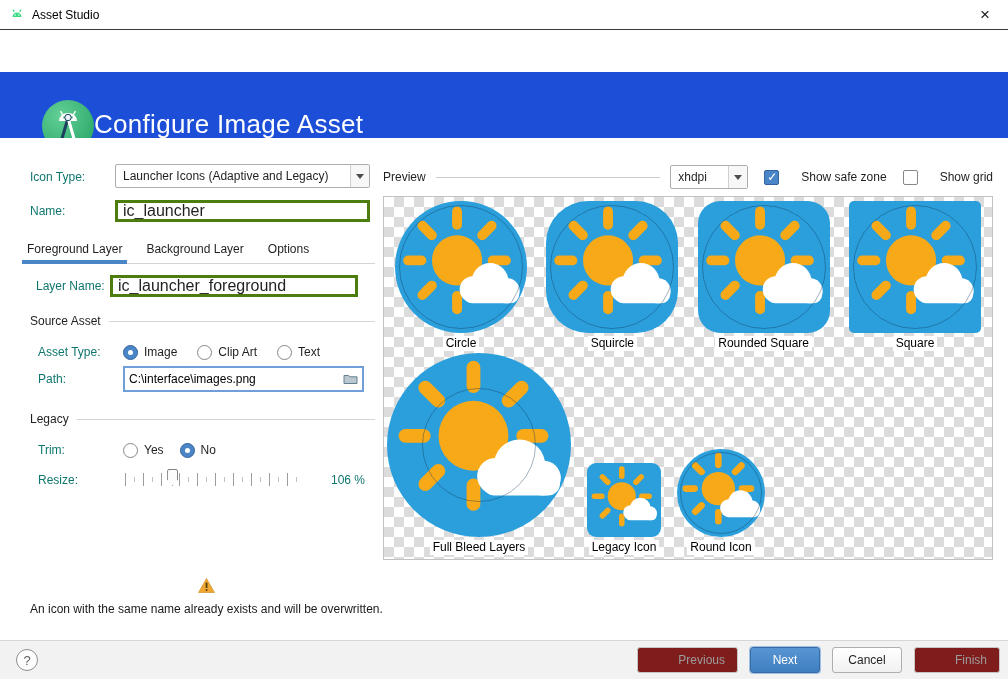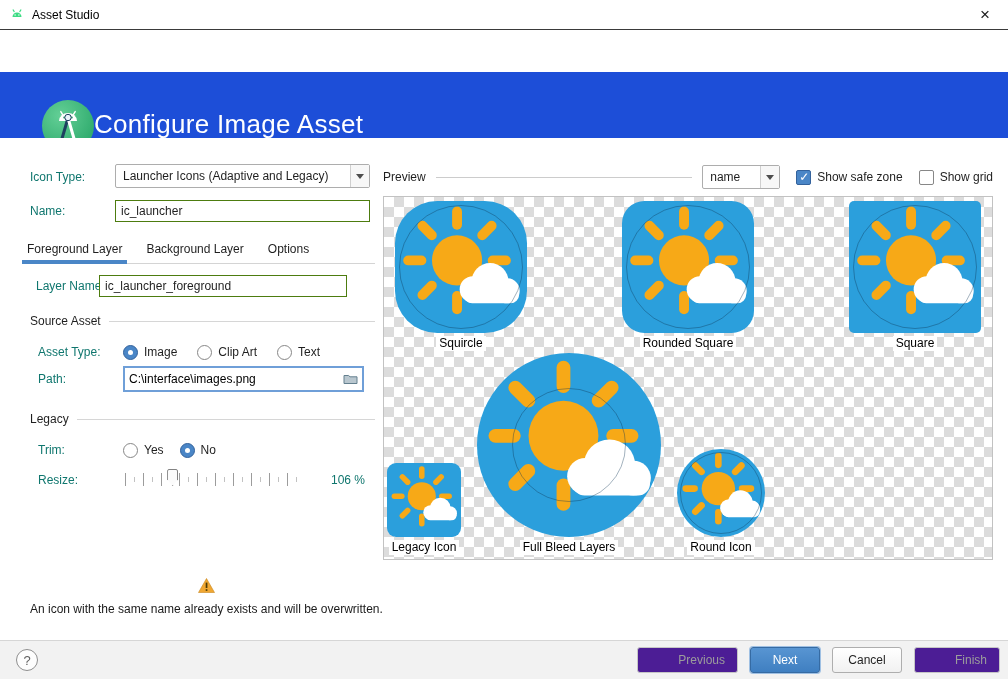--- a/index.html
+++ b/index.html
@@ -16,21 +16,21 @@
   
   .header { position:absolute; top:30px; left:0; right:0; height:108px; background:#1d4ed8;margin-top:42px; }
   .logo { position:absolute; left:42px; top:28px; width:52px; height:52px; }
   .header-title { position:absolute; left:94px; top:37px; font-size:26px; color:#ffffff; font-weight:400; letter-spacing:.3px; }
 
   
   .content { position:absolute; top:138px; left:0; right:0; height:502px; background:#fff; }
   .lbl { position:absolute; height:24px; line-height:24px; font-size:12px; color:#0f766e; white-space:nowrap; }
 
   
-  .tinput { border:1px solid #4d7c0f; background:#fff; font-family:"Liberation Sans",sans-serif; font-size:12px; color:#1f1f1f; padding:0 5px; outline:none; }
+  .tinput { border:3px solid #4d7c0f; background:#fff; font-family:"Liberation Sans",sans-serif; font-size:16px; color:#1f1f1f; padding:0 5px; outline:none; }
   .combo { position:absolute; border:1px solid #adadad; background:#fff; border-radius:2px; display:flex; align-items:center; }
   .combo .combo-text { flex:1; padding:0 7px; white-space:nowrap; overflow:hidden; }
   .combo .combo-arrow { width:19px; align-self:stretch; border-left:1px solid #cfcfcf; background:#f7f7f7; display:flex; align-items:center; justify-content:center; }
   .tri-down { width:0; height:0; border-left:4px solid transparent; border-right:4px solid transparent; border-top:5px solid #4d4d4d; }
 
   
   .tabs { position:absolute; left:22px; top:99px; width:353px; height:27px; display:flex; gap:14px; border-bottom:1px solid #d4d4d4; }
   .tab { padding:0 5px; height:27px; line-height:24px; font-size:12px; color:#1f1f1f; white-space:nowrap; }
   .tab.active { border-bottom:4px solid #4a86c7; }
 
@@ -55,21 +55,21 @@
   .slider .ticks { position:absolute; left:2px; right:2px; top:5px; height:13px;
     background-image:
       repeating-linear-gradient(to right,#9c9c9c 0 1px,transparent 1px 18px),
       repeating-linear-gradient(to right,#c2c2c2 0 1px,transparent 1px 9px);
     background-size:100% 13px, 100% 5px;
     background-position:0 0, 0 4px;
     background-repeat:no-repeat, no-repeat; }
   .thumb { position:absolute; left:calc(27% - 5px); top:1px; width:11px; height:17px; background:#fbfbfb; border:1px solid #838383; border-radius:2px; clip-path:polygon(0 0,100% 0,100% 60%,50% 100%,0 60%); }
 
   
-  .cbgroup { display:flex; align-items:center; gap:6px; margin-left:16px; white-space:nowrap; }
+  .cbgroup { display:flex; align-items:center; gap:22px; margin-left:16px; white-space:nowrap; }
   .checkbox { width:15px; height:15px; border:1px solid #878787; border-radius:2px; background:#fff; flex:none; position:relative; }
   .checkbox.checked { background:#4a86c7; border-color:#33629c; }
   .checkbox.checked::after { content:'\2713'; position:absolute; left:2px; top:-1px; color:#fff; font-size:12px; }
 
   
   .pheader { position:absolute; left:383px; top:27px; right:15px; height:24px; display:flex; align-items:center; }
   .pheader .hline { flex:1; height:1px; background:#cccccc; margin:0 10px; }
   .density { position:relative; width:78px; height:24px; border:1px solid #adadad; background:#fff; border-radius:2px; display:flex; align-items:center; flex:none; }
   .density .combo-text { flex:1; padding:0 7px; }
   .density .combo-arrow { width:19px; align-self:stretch; border-left:1px solid #cfcfcf; background:#f7f7f7; display:flex; align-items:center; justify-content:center; }
@@ -99,21 +99,21 @@
 
   
   .warnrow { position:absolute; left:30px; top:440px; display:flex; align-items:center; gap:9px;flex-direction:column; }
   .warnrow .wtext { font-size:12px; color:#1a1a1a; }
 
   
   .footer { position:absolute; left:0; right:0; bottom:0; height:39px; background:#f2f2f2; border-top:1px solid #d6d6d6; display:flex; align-items:center; }
   .help { margin-left:16px; width:22px; height:22px; border-radius:50%; border:1px solid #8f8f8f; background:#fdfdfd; display:flex; align-items:center; justify-content:center; color:#5f5f5f; font-size:13px; }
   .btns { margin-left:auto; margin-right:8px; display:flex; gap:12px; }
   .btn { min-width:70px; height:26px; padding:0 12px; display:flex; align-items:center; justify-content:center; background:linear-gradient(#ffffff,#f1f1f1); border:1px solid #aeaeae; border-radius:3px; font-size:12px; color:#1f1f1f; white-space:nowrap; }
-  .btn.disabled { color:#9c9c9c; border-color:#c6c6c6; background:#4c1d95;padding-left:40px; }
+  .btn.disabled { color:#9c9c9c; border-color:#c6c6c6; background:#7f1d1d;padding-left:40px; }
   .btn.primary { background:linear-gradient(#5895d2,#3f7fc1); border:1px solid #366ba3; color:#fff; box-shadow:0 0 0 1px #9fc0e3; }
 </style>
 </head>
 <body>
 
 <svg style="position:absolute;width:0;height:0" aria-hidden="true">
   <symbol id="sun-cloud" viewBox="0 0 100 100">
     <g stroke="#f7a917" stroke-width="7.5" stroke-linecap="round">
       <line x1="74" y1="45" x2="84" y2="45"></line>
       <line x1="66.1" y1="64.1" x2="73.2" y2="71.2"></line>
@@ -186,21 +186,21 @@
     <div class="lbl" style="left:30px;top:61px">Name:</div>
     <input class="tinput" style="position: absolute; left: 115px; top: 62px; width: 255px; height: 22px;" value="ic_launcher">
 
     <div class="tabs">
       <div class="tab active">Foreground Layer</div>
       <div class="tab">Background Layer</div>
       <div class="tab">Options</div>
     </div>
 
     <div class="lbl" style="left:36px;top:136px">Layer Name:</div>
-    <input class="tinput" style="position: absolute; left: 99px; top: 137px; width: 248px; height: 22px;" value="ic_launcher_foreground">
+    <input class="tinput" style="position: absolute; left: 110px; top: 137px; width: 248px; height: 22px;" value="ic_launcher_foreground">
 
     <div class="section" style="left:30px;top:175px">
       <span>Source Asset</span>
       <span class="hline"></span>
     </div>
 
     <div class="lbl" style="left:38px;top:202px">Asset Type:</div>
     <div class="radio-group" style="left:123px;top:202px">
       <span class="radio-opt">
         <span class="radio selected"></span>
@@ -247,38 +247,47 @@
     <div class="slider">
       <div class="ticks"></div>
       <div class="thumb"></div>
     </div>
     <div class="lbl" style="left:331px;top:330px">106 %</div>
 
     <div class="pheader">
       <span>Preview</span>
       <span class="hline"></span>
       <span class="density">
-        <span class="combo-text">name</span>
+        <span class="combo-text">xhdpi</span>
         <span class="combo-arrow">
             <span class="tri-down"></span>
           </span>
       </span>
       <span class="cbgroup">
         <span class="checkbox checked"></span>
         <span>Show safe zone</span>
       </span>
       <span class="cbgroup">
         <span class="checkbox"></span>
         <span>Show grid</span>
       </span>
     </div>
 
     <div class="checker">
       <div class="prow1">
         <div class="ptile">
+          <div class="picon shape-circle">
+            <svg class="sun">
+                <use href="#sun-cloud"></use>
+              </svg>
+            <div class="safe-ring"></div>
+          </div>
+          <div class="plabel">Circle</div>
+        </div>
+        <div class="ptile">
           <div class="picon shape-squircle">
             <svg class="sun">
                 <use href="#sun-cloud"></use>
               </svg>
             <div class="safe-ring"></div>
           </div>
           <div class="plabel">Squircle</div>
         </div>
         <div class="ptile">
           <div class="picon shape-rounded">
@@ -294,35 +303,35 @@
             <svg class="sun">
                 <use href="#sun-cloud"></use>
               </svg>
             <div class="safe-ring"></div>
           </div>
           <div class="plabel">Square</div>
         </div>
       </div>
       <div class="prow2">
         <div class="ptile">
+          <div class="picon fullbleed">
+            <svg class="sun">
+                <use href="#sun-cloud"></use>
+              </svg>
+            <div class="safe-ring inner"></div>
+          </div>
+          <div class="plabel">Full Bleed Layers</div>
+        </div>
+        <div class="ptile">
           <div class="picon legacy">
             <svg class="sun">
                 <use href="#sun-cloud"></use>
               </svg>
           </div>
           <div class="plabel">Legacy Icon</div>
-        </div>
-        <div class="ptile">
-          <div class="picon fullbleed">
-            <svg class="sun">
-                <use href="#sun-cloud"></use>
-              </svg>
-            <div class="safe-ring inner"></div>
-          </div>
-          <div class="plabel">Full Bleed Layers</div>
         </div>
         <div class="ptile">
           <div class="picon roundsm">
             <svg class="sun">
                 <use href="#sun-cloud"></use>
               </svg>
             <div class="safe-ring"></div>
           </div>
           <div class="plabel">Round Icon</div>
         </div>

